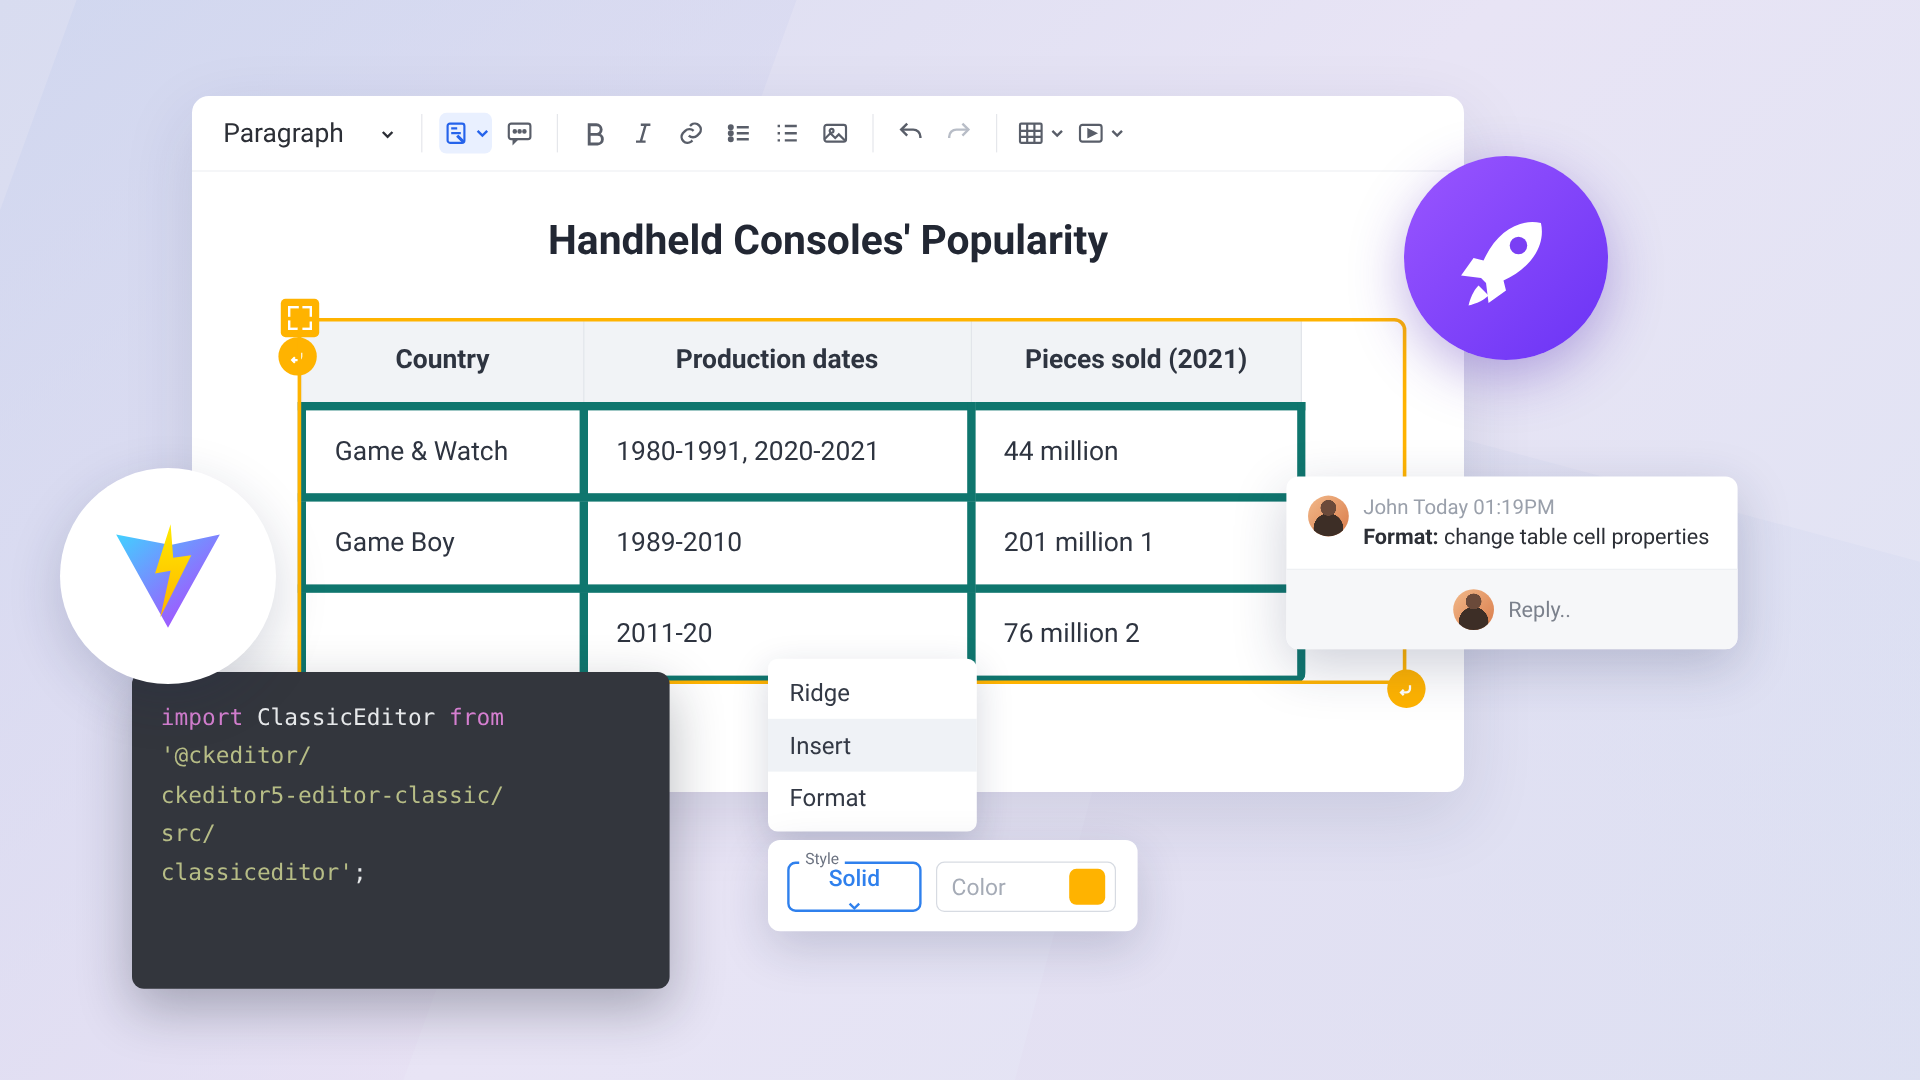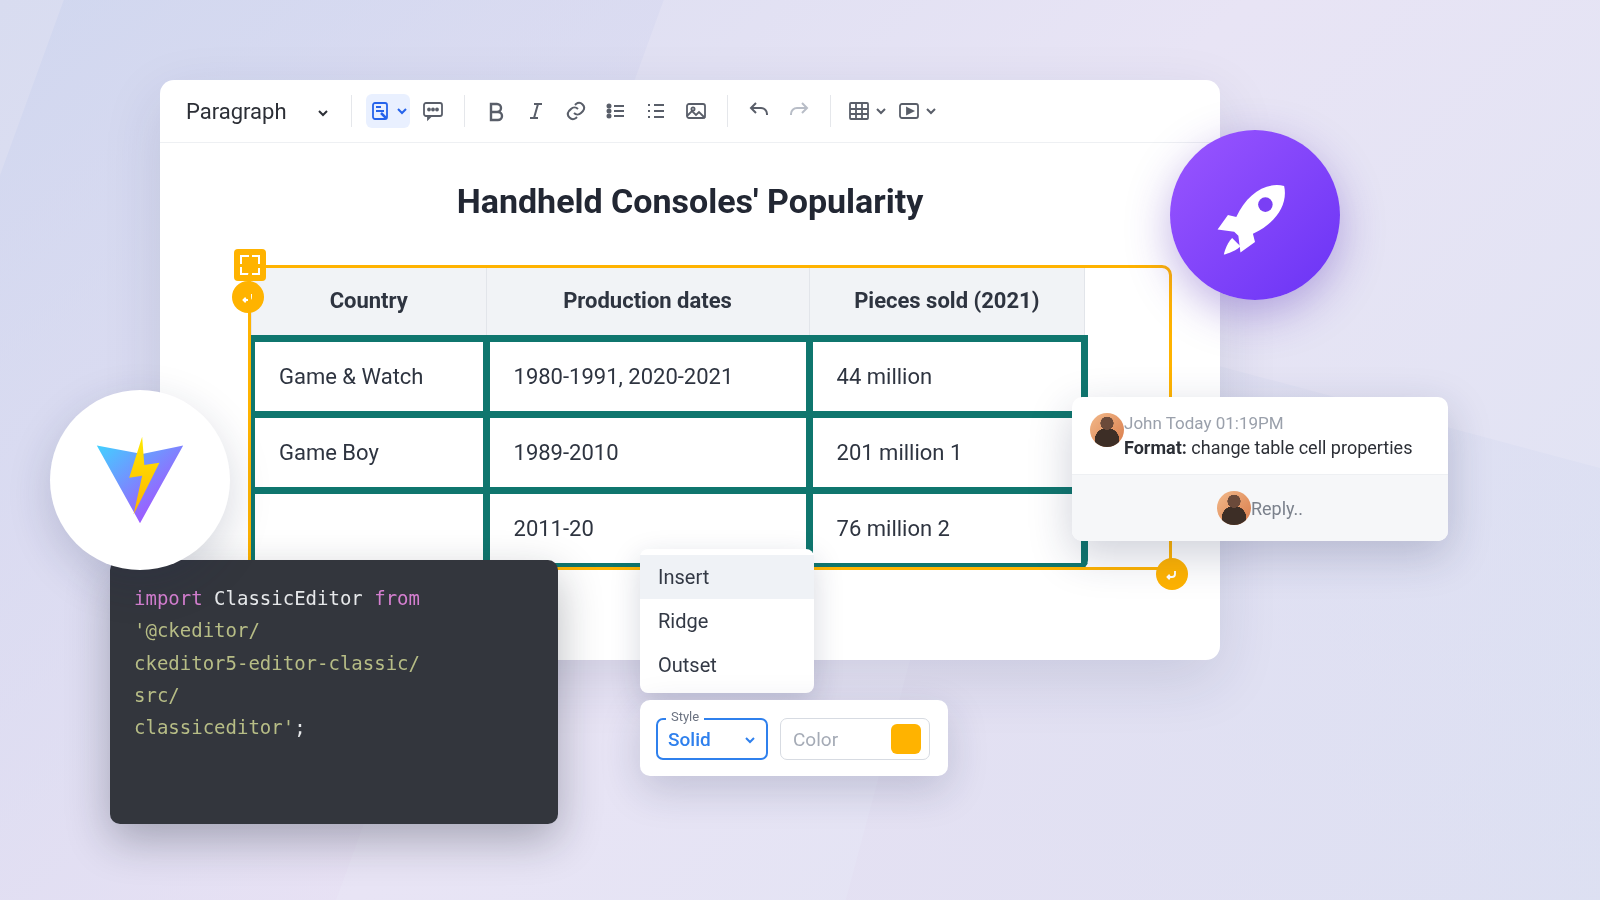--- a/index.html
+++ b/index.html
@@ -69,21 +69,21 @@
   position: absolute; top: -12px; right: -10px; width: 28px; height: 28px; border-radius: 50%;
   background: #12c174; color: #fff; font-weight: 700; font-size: 17px;
   display:flex; align-items:center; justify-content:center; border: 3px solid #fff;
 }
 
 .comment-panel {
   position: absolute; top: 397px; left: 1072px; width: 376px;
   background: #fff; border-radius: 10px; box-shadow: 0 14px 44px rgba(30,40,80,0.22);
   overflow: hidden; font-size: 18px;
 }
-.comment-panel .row { display: flex; align-items: center; padding: 16px 18px; }
+.comment-panel .row { display: flex; align-items: center; gap: 12px; padding: 16px 18px; }
 .comment-panel .hdr { align-items: flex-start; }
 .avatar { width: 34px; height: 34px; border-radius: 50%; background: linear-gradient(135deg,#f2b98a,#d97b4a); flex-shrink:0; position:relative; overflow:hidden; }
 .avatar::after{content:"";position:absolute;inset:0;background: radial-gradient(circle at 50% 30%, #6b4a3a 0 22%, transparent 23%), radial-gradient(circle at 50% 80%, #3d2e26 0 38%, transparent 39%);}
 .comment-panel .meta { color: #9aa0ab; font-size: 17px; }
 .comment-panel .body { color: #2c2f36; font-size: 18px; margin-top:4px; }
 .comment-panel .body b { font-weight: 700; }
 .comment-panel .reply { background: #f6f7f9; color: #7b818c; border-top: 1px solid #eef0f3; justify-content: center; }
 
 .dropdown {
   position: absolute; top: 549px; left: 640px; width: 174px;
@@ -95,21 +95,21 @@
 .props-panel {
   position: absolute; top: 700px; left: 640px; width: 308px;
   background: #fff; border-radius: 10px; box-shadow: 0 14px 40px rgba(30,40,80,0.18);
   padding: 18px 16px 16px; display: flex; gap: 12px;
 }
 .field { position: relative; }
 .field .legend { position: absolute; top: -9px; left: 10px; background: #fff; padding: 0 5px; font-size: 13px; color: #6b7280; }
 .style-field {
   border: 2px solid #2f80ed; border-radius: 7px; height: 42px; width: 112px;
   display:flex; align-items:center; justify-content:space-between; padding: 0 10px;
-  color: #2f80ed; font-size: 19px; font-weight: 500;
+  color: #2f80ed; font-size: 19px; font-weight: 500; flex-direction: column;
 }
 .color-field {
   border: 1.5px solid #d7dbe2; border-radius: 7px; height: 42px; width: 150px;
   display:flex; align-items:center; justify-content:space-between; padding: 0 8px 0 12px;
 }
 .color-field span { color: #a5abb6; font-size: 19px; }
 .swatch { width: 30px; height: 30px; border-radius: 6px; background: #ffb300; }
 
 .code-panel {
   position: absolute; top: 560px; left: 110px; width: 448px; height: 264px;
@@ -325,23 +325,23 @@
       </div>
     </div>
   </div>
   <div class="row reply">
     <div class="avatar"></div>
     <span>Reply..</span>
   </div>
 </div>
 
 <div class="dropdown">
+  <div class="item">Ridge</div>
   <div class="item hover">Insert</div>
-  <div class="item">Ridge</div>
-  <div class="item">Outset</div>
+  <div class="item">Format</div>
 </div>
 
 <div class="props-panel">
   <div class="field">
     <div class="legend">Style</div>
     <div class="style-field">
       <span>Solid</span>
       <span class="caret"><svg viewBox="0 0 12 12" fill="none" stroke="#2f80ed" stroke-width="2">
             <path d="M2 4l4 4 4-4"></path>
           </svg></span>

